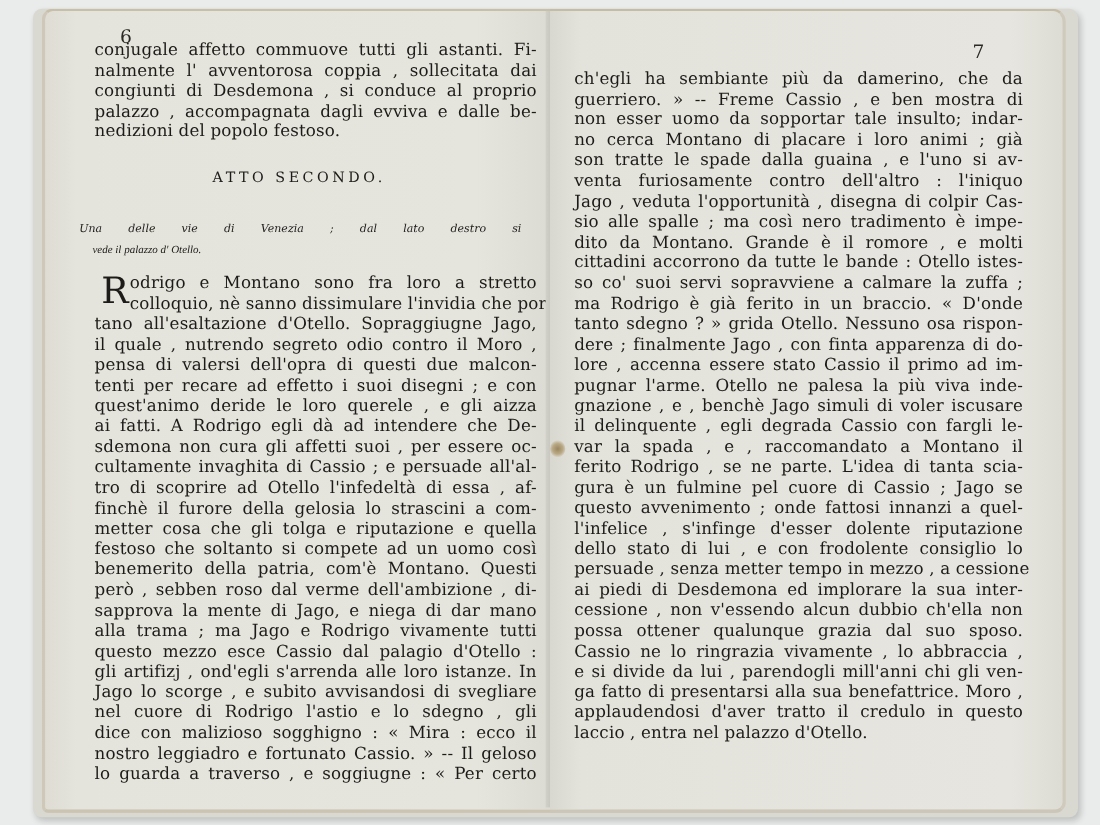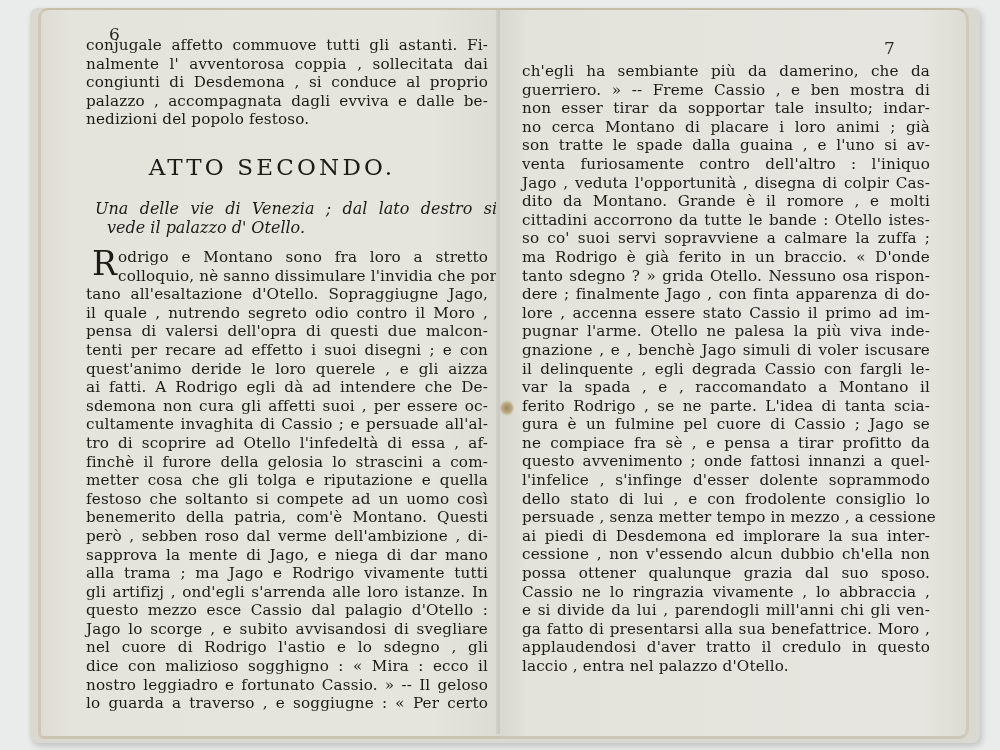--- a/index.html
+++ b/index.html
@@ -56,27 +56,27 @@
   }
   .left .text { left:45px; width:402px; }
   .right .text { left:22px; width:408px; }
   .line {
     display:block; text-align:justify; text-align-last:justify;
     white-space:nowrap; height:18.6px;
   }
   .line.last { text-align-last:left; }
   .act-title {
     position:absolute; left:0; width:462px; top:144px;
-    text-align:center; font-size:23px; letter-spacing:3.2px;
+    text-align:center; font-size:13px; letter-spacing:3.2px;
   }
   .stage {
-    position:absolute; left:54px; top:190px; width:402px;
-    font-style:italic; font-size:16px; line-height:18.6px;
+    position:absolute; left:31px; top:190px; width:402px;
+    font-style:italic; font-size:10px; line-height:18.6px;
   }
-  .stage .indent { padding-left:12px; }
+  .stage .indent { padding-left:12px;font-family:Liberation Serif, serif; }
   .dropcap {
     float:left; font-size:33px; line-height:28px; margin-right:1px; margin-top:2px;
   }
   .first-line { display:block; height:18.6px; white-space:nowrap; text-align:justify; text-align-last:justify; }
   .right .line.last { text-align-last:left; }
 </style>
 </head>
 <body>
 
 <div class="book-shadow"></div>
@@ -113,59 +113,59 @@
     <span class="line">sdemona non cura gli affetti suoi , per essere oc-</span>
     <span class="line">cultamente invaghita di Cassio ; e persuade all'al-</span>
     <span class="line">tro di scoprire ad Otello l'infedeltà di essa , af-</span>
     <span class="line">finchè il furore della gelosia lo strascini a com-</span>
     <span class="line">metter cosa che gli tolga e riputazione e quella</span>
     <span class="line">festoso che soltanto si compete ad un uomo così</span>
     <span class="line">benemerito della patria, com'è Montano. Questi</span>
     <span class="line">però , sebben roso dal verme dell'ambizione , di-</span>
     <span class="line">sapprova la mente di Jago, e niega di dar mano</span>
     <span class="line">alla trama ; ma Jago e Rodrigo vivamente tutti</span>
+    <span class="line">questo mezzo esce Cassio dal palagio d'Otello :</span>
     <span class="line">gli artifizj , ond'egli s'arrenda alle loro istanze. In</span>
-    <span class="line">questo mezzo esce Cassio dal palagio d'Otello :</span>
     <span class="line">Jago lo scorge , e subito avvisandosi di svegliare</span>
     <span class="line">nel cuore di Rodrigo l'astio e lo sdegno , gli</span>
     <span class="line">dice con malizioso sogghigno : « Mira : ecco il</span>
     <span class="line">nostro leggiadro e fortunato Cassio. » -- Il geloso</span>
     <span class="line">lo guarda a traverso , e soggiugne : « Per certo</span>
   </div>
 </div>
 
 <div class="gutter"></div>
 
 <div class="page right">
   <div class="page-number">7</div>
 
   <div class="text" style="top:52px;">
     <span class="line">ch'egli ha sembiante più da damerino, che da</span>
     <span class="line">guerriero. » -- Freme Cassio , e ben mostra di</span>
-    <span class="line">non esser tirar da sopportar tale insulto; indar-</span>
+    <span class="line">non esser uomo da sopportar tale insulto; indar-</span>
     <span class="line">no cerca Montano di placare i loro animi ; già</span>
     <span class="line">son tratte le spade dalla guaina , e l'uno si av-</span>
     <span class="line">venta furiosamente contro dell'altro : l'iniquo</span>
     <span class="line">Jago , veduta l'opportunità , disegna di colpir Cas-</span>
+    <span class="line">sio alle spalle ; ma così nero tradimento è impe-</span>
     <span class="line">dito da Montano. Grande è il romore , e molti</span>
     <span class="line">cittadini accorrono da tutte le bande : Otello istes-</span>
     <span class="line">so co' suoi servi sopravviene a calmare la zuffa ;</span>
     <span class="line">ma Rodrigo è già ferito in un braccio. « D'onde</span>
     <span class="line">tanto sdegno ? » grida Otello. Nessuno osa rispon-</span>
     <span class="line">dere ; finalmente Jago , con finta apparenza di do-</span>
     <span class="line">lore , accenna essere stato Cassio il primo ad im-</span>
     <span class="line">pugnar l'arme. Otello ne palesa la più viva inde-</span>
     <span class="line">gnazione , e , benchè Jago simuli di voler iscusare</span>
     <span class="line">il delinquente , egli degrada Cassio con fargli le-</span>
     <span class="line">var la spada , e , raccomandato a Montano il</span>
     <span class="line">ferito Rodrigo , se ne parte. L'idea di tanta scia-</span>
     <span class="line">gura è un fulmine pel cuore di Cassio ; Jago se</span>
-    <span class="line">ne compiace fra sè , e pensa a tirar profitto da</span>
     <span class="line">questo avvenimento ; onde fattosi innanzi a quel-</span>
-    <span class="line">l'infelice , s'infinge d'esser dolente soprammodo</span>
+    <span class="line">l'infelice , s'infinge d'esser dolente riputazione</span>
     <span class="line">dello stato di lui , e con frodolente consiglio lo</span>
     <span class="line">persuade , senza metter tempo in mezzo , a cessione</span>
     <span class="line">ai piedi di Desdemona ed implorare la sua inter-</span>
     <span class="line">cessione , non v'essendo alcun dubbio ch'ella non</span>
     <span class="line">possa ottener qualunque grazia dal suo sposo.</span>
     <span class="line">Cassio ne lo ringrazia vivamente , lo abbraccia ,</span>
     <span class="line">e si divide da lui , parendogli mill'anni chi gli ven-</span>
     <span class="line">ga fatto di presentarsi alla sua benefattrice. Moro ,</span>
     <span class="line">applaudendosi d'aver tratto il credulo in questo</span>
     <span class="line last">laccio , entra nel palazzo d'Otello.</span>

